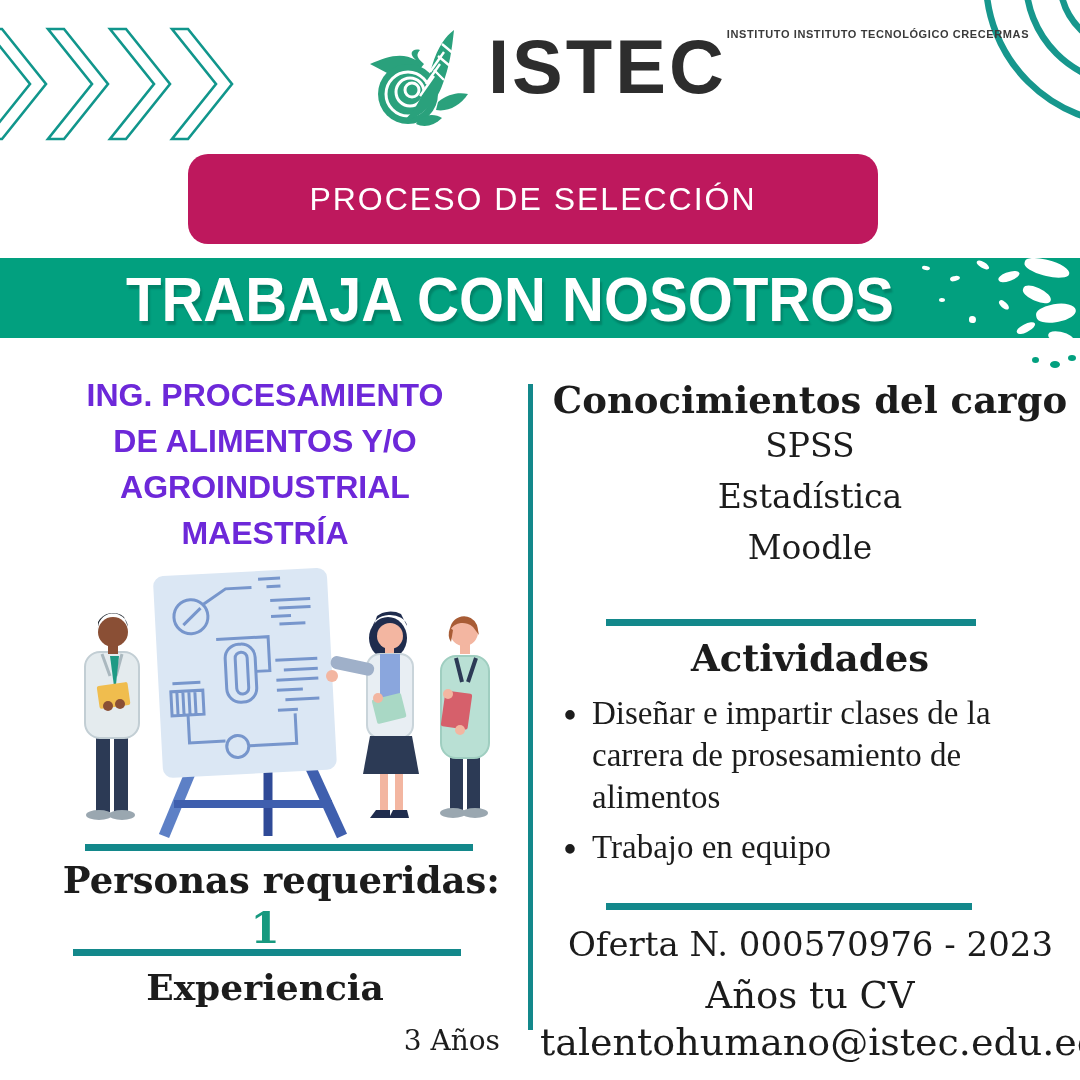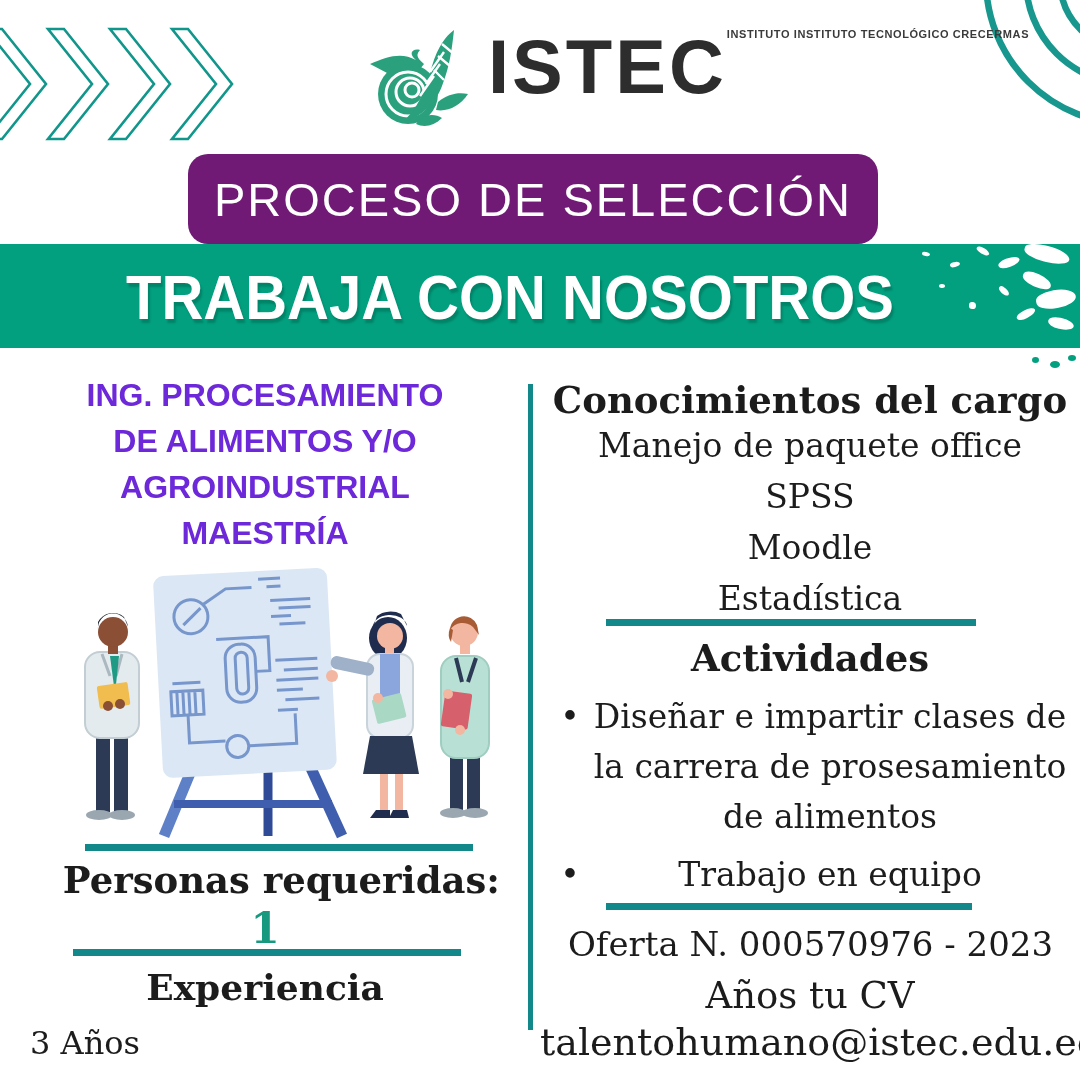--- a/index.html
+++ b/index.html
@@ -20,29 +20,29 @@
     font-family:"Liberation Sans",sans-serif;font-weight:bold;
     font-size:76px;line-height:82px;letter-spacing:3px;color:#2d2d2d;
   }
   .logo-tagline{
     font-family:"Liberation Sans",sans-serif;font-weight:bold;
     font-size:11px;letter-spacing:0.6px;color:#3a3a3a;margin-top:2px;white-space:nowrap;
   }
 
   
   .process-btn{
-    left:188px;top:154px;width:690px;height:90px;background:#701a75;
+    left:188px;top:154px;width:690px;height:90px;background:#be185d;
     border-radius:20px;display:flex;align-items:center;justify-content:center;
     font-family:"Liberation Sans",sans-serif;font-weight:400;
-    font-size:47px;letter-spacing:2px;color:#ffffff;
+    font-size:32px;letter-spacing:2px;color:#ffffff;
   }
 
   
   .banner{
-    left:0;top:244px;width:1080px;height:104px;background:#02a07f;
+    left:0;top:258px;width:1080px;height:80px;background:#02a07f;
     display:flex;align-items:center;justify-content:center;
   }
   .banner-text{
     font-family:"Liberation Sans",sans-serif;font-weight:bold;
     font-size:58px;letter-spacing:0;color:#ffffff;
     transform:scaleY(1.08);padding-right:60px;
     text-shadow:2px 4px 2px rgba(0,0,0,0.18);white-space:nowrap;
   }
   .splat{position:absolute;background:#ffffff;border-radius:45% 55% 50% 48%;}
   .speck{position:absolute;background:#02a07f;border-radius:50%;}
@@ -54,31 +54,31 @@
   
   .job-title{
     left:30px;top:372px;width:470px;text-align:center;
     font-family:"Liberation Sans",sans-serif;font-weight:bold;
     font-size:32px;line-height:46px;color:#6d28d9;
   }
   .illustration{left:58px;top:566px;}
   .persons-label{left:30px;top:858px;width:470px;text-align:right;font-weight:bold;font-size:37px;}
   .persons-value{left:30px;top:904px;width:470px;text-align:center;font-weight:bold;font-size:42px;color:#17997f;}
   .experience-label{left:30px;top:966px;width:470px;text-align:center;font-weight:bold;font-size:36px;}
-  .experience-value{left:30px;top:1024px;width:470px;text-align:left;font-size:32px;}
+  .experience-value{left:30px;top:1024px;width:470px;text-align:right;font-size:28px;}
 
   
   .knowledge-title{left:545px;top:372px;width:530px;text-align:center;font-weight:bold;font-size:37px;margin-top:6px;}
   .knowledge-list{left:545px;top:420px;width:530px;text-align:center;font-size:33px;}
   .knowledge-list .k-item{height:51px;line-height:51px;}
   .activities-title{left:545px;top:636px;width:530px;text-align:center;font-weight:bold;font-size:37px;}
   .activities-list{left:548px;top:692px;width:520px;font-size:33px;}
   .a-item{display:flex;align-items:flex-start;margin-bottom:8px;}
   .a-bullet{width:44px;text-align:center;font-size:33px;line-height:50px;flex:0 0 auto;}
-  .a-text{flex:1;text-align:center;line-height:50px;}
+  .a-text{flex:1;line-height:42px;font-family:Liberation Serif, serif;}
   .offer-number{left:568px;top:924px;width:530px;text-align:left;font-size:34px;}
   .cv-label{left:545px;top:974px;width:530px;text-align:center;font-size:37px;}
   .email{left:540px;top:1020px;width:540px;text-align:center;font-size:38px;white-space:nowrap;}
 </style>
 </head>
 <body>
 
 <div class="poster">
 
   <svg class="abs chevrons" width="252" height="116" viewBox="0 0 252 116">
@@ -242,24 +242,23 @@
   <div class="abs persons-label">Personas requeridas:</div>
   <div class="abs persons-value">1</div>
 
   <div class="abs hline" style="left:73px;top:949px;width:388px;"></div>
 
   <div class="abs experience-label">Experiencia</div>
   <div class="abs experience-value">3 Años</div>
 
   <div class="abs knowledge-title">Conocimientos del cargo</div>
   <div class="abs knowledge-list">
-    <div class="k-item">Manejo de paquete office</div>
     <div class="k-item">SPSS</div>
+    <div class="k-item">Estadística</div>
     <div class="k-item">Moodle</div>
-    <div class="k-item">Estadística</div>
   </div>
 
   <div class="abs hline" style="left:606px;top:619px;width:370px;"></div>
 
   <div class="abs activities-title">Actividades</div>
   <div class="abs activities-list">
     <div class="a-item">
       <span class="a-bullet">•</span>
       <span class="a-text">Diseñar e impartir clases de la carrera de prosesamiento de alimentos</span>
     </div>

